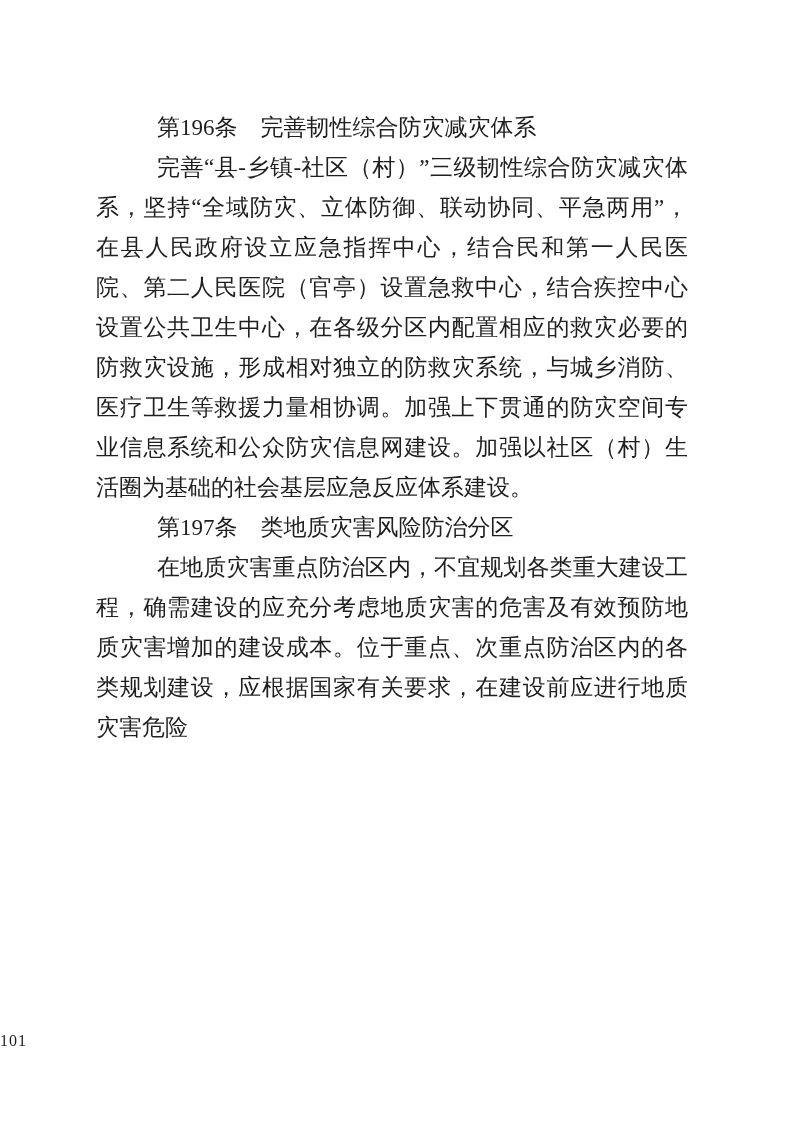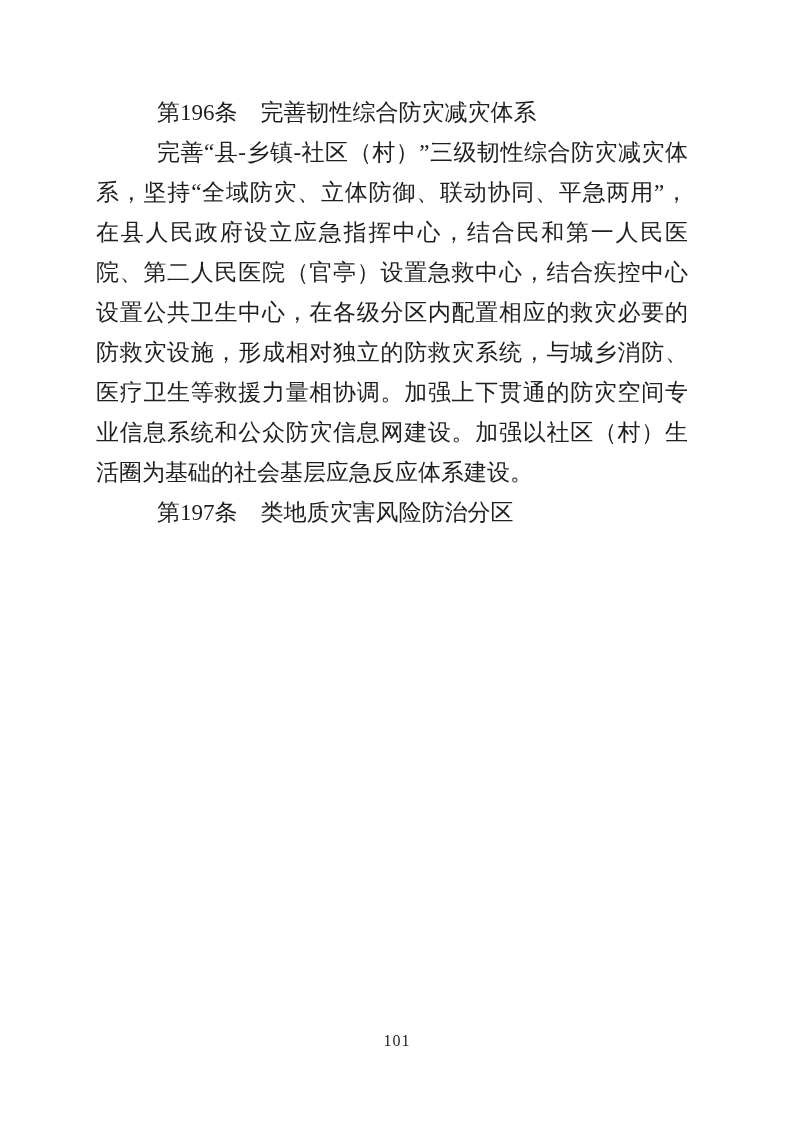--- a/index.html
+++ b/index.html
@@ -10,21 +10,21 @@
   .page {
     position: relative;
     width: 794px;
     height: 1122px;
     background: #ffffff;
     overflow: hidden;
     font-family: "Liberation Serif", "DejaVu Serif", serif;
   }
   .content {
     position: absolute;
-    top: 93px;
+    top: 108px;
     left: 96px;
     width: 592px;
   }
   .para {
     margin: 0;
     padding: 0;
     font-size: 23px;
     line-height: 40px;
     color: #1f1f1f;
     text-align: justify;
@@ -34,33 +34,33 @@
   }
   .para.heading {
     text-align: left;
     font-weight: normal;
   }
   .footer {
     position: absolute;
     left: 0;
     bottom: 72px;
     width: 100%;
-    text-align: center;
   }
   .footer span {
     font-size: 16px;
     color: #1f1f1f;
     letter-spacing: 1px;
   }
 </style>
 </head>
 <body>
 
 <div class="page">
   <main class="content">
       <p class="para heading">第196条　完善韧性综合防灾减灾体系</p>
       <p class="para">完善“县-乡镇-社区（村）”三级韧性综合防灾减灾体系，坚持“全域防灾、立体防御、联动协同、平急两用”，在县人民政府设立应急指挥中心，结合民和第一人民医院、第二人民医院（官亭）设置急救中心，结合疾控中心设置公共卫生中心，在各级分区内配置相应的救灾必要的防救灾设施，形成相对独立的防救灾系统，与城乡消防、医疗卫生等救援力量相协调。加强上下贯通的防灾空间专业信息系统和公众防灾信息网建设。加强以社区（村）生活圈为基础的社会基层应急反应体系建设。</p>
       <p class="para heading">第197条　类地质灾害风险防治分区</p>
+      <p class="para">在地质灾害重点防治区内，不宜规划各类重大建设工程，确需建设的应充分考虑地质灾害的危害及有效预防地质灾害增加的建设成本。位于重点、次重点防治区内的各类规划建设，应根据国家有关要求，在建设前应进行地质灾害危险</p>
     </main>
   <footer class="footer">
     <span>101</span>
   </footer>
 </div>
 
 </body></html>

